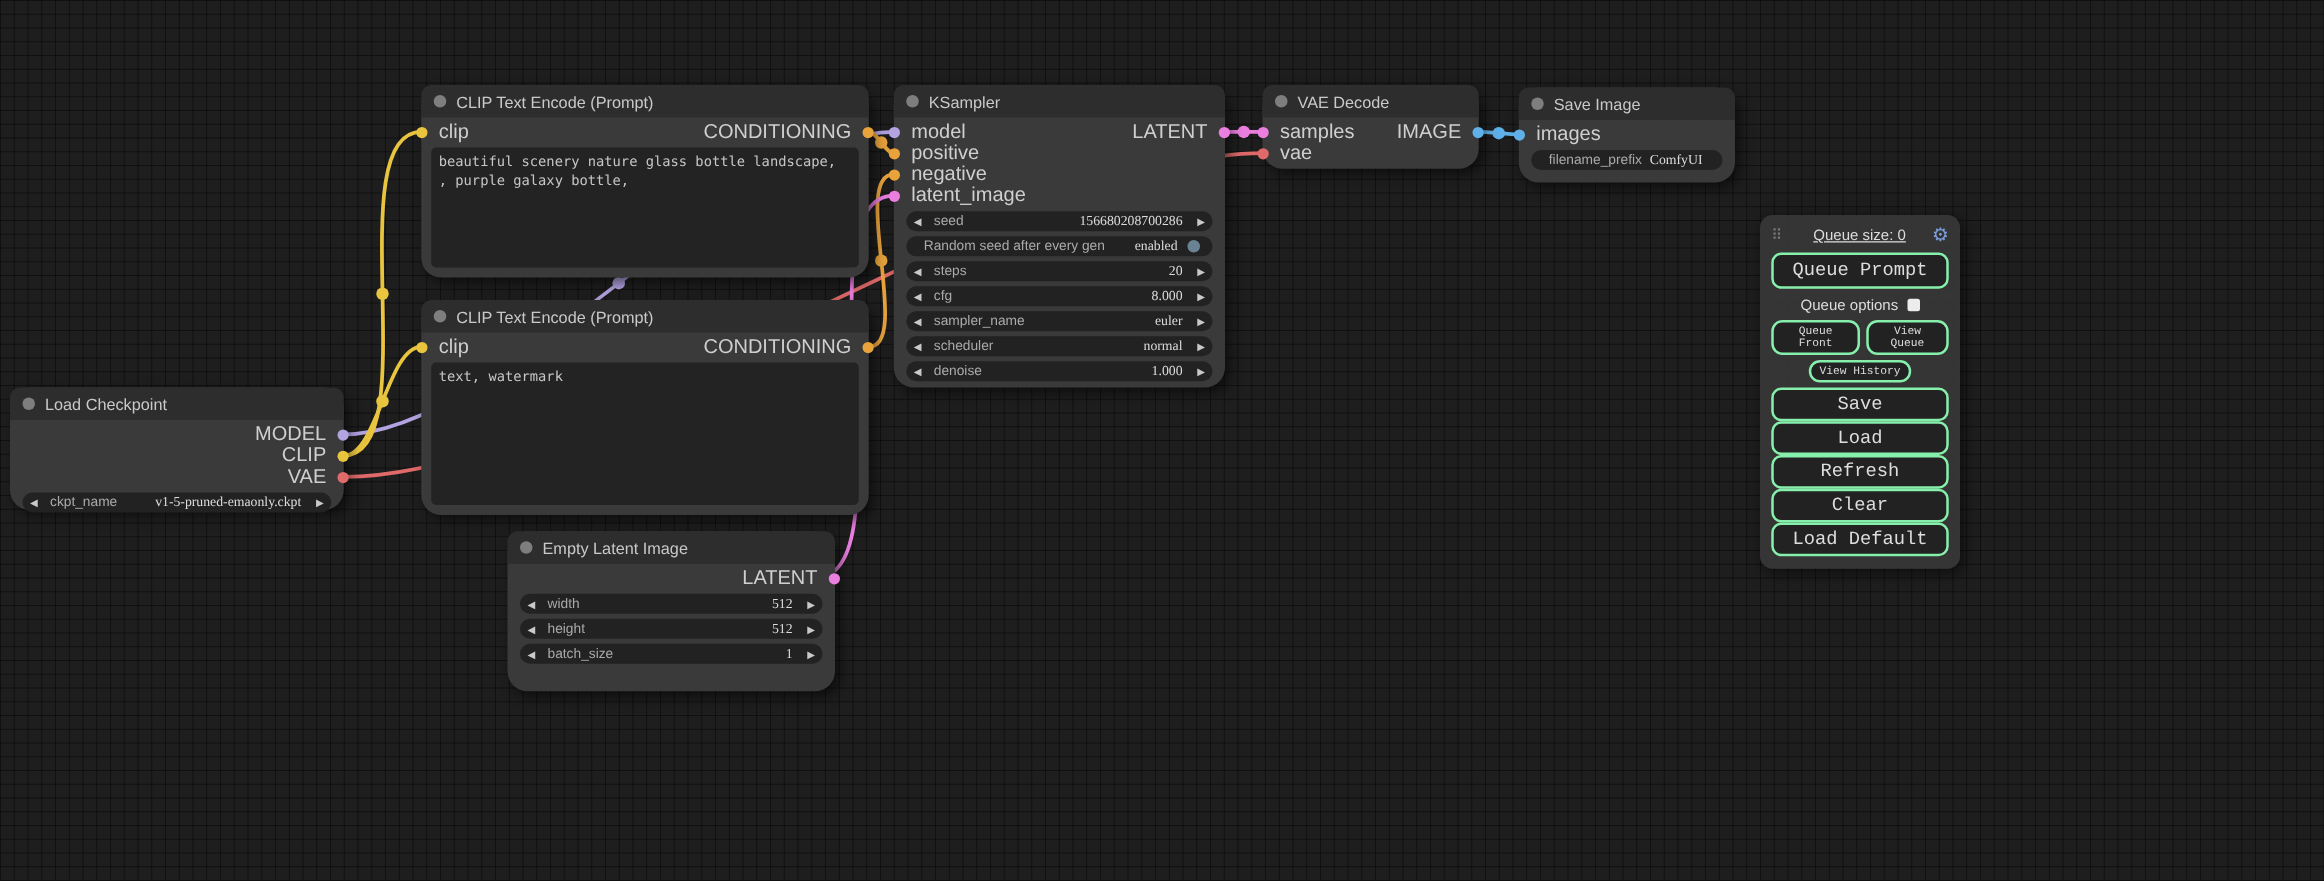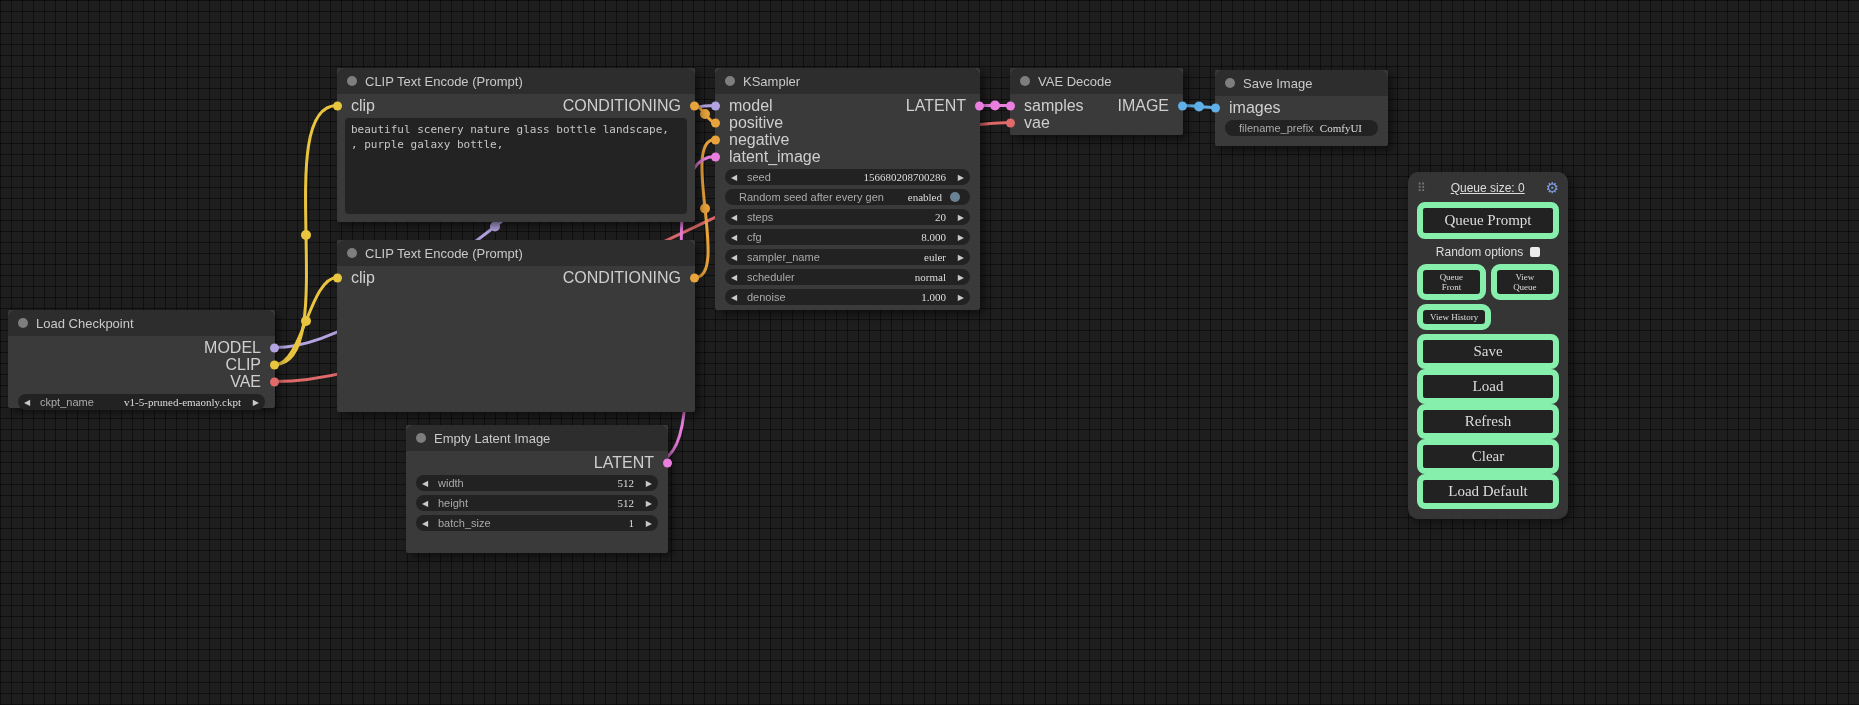--- a/index.html
+++ b/index.html
@@ -16,21 +16,21 @@
 
   svg.wires { position:absolute; inset:0; z-index:1; pointer-events:none; }
   .wires path { fill:none; stroke-width:3; stroke-linecap:round; }
   .w-model { stroke:#b3a3e0; } .f-model { fill:#b3a3e0; }
   .w-clip  { stroke:#e9c53f; } .f-clip  { fill:#e9c53f; }
   .w-vae   { stroke:#e06a6a; } .f-vae   { fill:#e06a6a; }
   .w-cond  { stroke:#e8a33c; } .f-cond  { fill:#e8a33c; }
   .w-latent{ stroke:#ea7fe0; } .f-latent{ fill:#ea7fe0; }
   .w-image { stroke:#5fb0e8; } .f-image { fill:#5fb0e8; }
 
-  .node { position:absolute; z-index:2; background:#3a3a3a; border-radius:2px;
+  .node { position:absolute; z-index:2; background:#3a3a3a; border-radius:16px;
     box-shadow:4px 4px 10px rgba(0,0,0,0.55); color:#ccc; }
   .node-title { height:26px; background:#2d2d2d; border-radius:8px 8px 0 0;
     display:flex; align-items:center; gap:8px; padding:0 10px;
     color:#c9c9c9; font-size:13px; }
   .title-dot { width:10px; height:10px; border-radius:50%; background:#7e7e7e; flex:none; }
   .node-body { position:relative; padding-top:3px; }
 
   .slot-row { position:relative; height:17px; line-height:17px; font-size:16px;
     color:#cfcfcf; padding:0 14px; }
   .slot-row.dual { display:flex; justify-content:space-between; }
@@ -62,29 +62,29 @@
     padding:5px 6px; resize:none; overflow:hidden; }
 
   .menu { position:absolute; left:1408px; top:172px; width:160px; z-index:3;
     background:rgba(54,54,54,0.97); border-radius:10px; padding:7px 9px 10px;
     box-shadow:3px 3px 12px rgba(0,0,0,0.55); color:#ddd; }
   .menu-header { display:flex; align-items:center; font-size:12px; margin-bottom:5px; }
   .drag-handle { color:#777; font-size:12px; margin-right:4px; cursor:grab; }
   .queue-size { flex:1; text-align:center; color:#ddd;text-decoration:underline; }
   .gear { color:#7d9fe0; font-size:15px; cursor:pointer; }
 
-  .btn { display:block; width:100%; background:#222; border:6px solid #86efac;
+  .btn { display:block; width:100%; background:#222; border:2px solid #86efac;
     color:#ddd; border-radius:8px; text-align:center; cursor:pointer;
-    font-family:Liberation Serif, serif; }
+    font-family:Liberation Mono, monospace; }
   .btn.queue-prompt { font-size:15px; padding:4px 0; margin:2px 0 6px; }
   .extra-row { display:flex; justify-content:center; align-items:center; gap:7px;
     font-size:12px; margin:2px 0 5px; }
   .checkbox { width:10px; height:10px; background:#ececec; border-radius:2px;
     cursor:pointer; flex:none; }
-  .small-row { display:flex; gap:5px; justify-content:space-between; margin-bottom:4px; }
+  .small-row { display:flex; gap:5px; justify-content:center; margin-bottom:4px; }
   .btn.small { font-size:9px; padding:2px 7px; width:auto; border-radius:9px; }
   .btn.big { font-size:15px; padding:3px 0; margin-top:0; }
 </style>
 </head>
 <body>
 
 <div class="canvas">
 
   <svg class="wires" width="1859" height="705" viewBox="0 0 1859 705">
     <path class="w-model" d="M275,347.5 C401,347.5 589,105.5 715,105.5"></path>
@@ -156,20 +156,21 @@
       <span class="title-dot"></span>
       <span class="title-text">CLIP Text Encode (Prompt)</span>
     </div>
     <div class="node-body">
       <div class="slot-row dual">
         <span>clip</span>
         <span>CONDITIONING</span>
         <span class="slot-dot in c-clip"></span>
         <span class="slot-dot out c-cond"></span>
       </div>
+      <textarea class="prompt-text" style="height: 114px;">text, watermark</textarea>
     </div>
   </div>
 
   <div class="node" style="left:406px;top:425px;width:262px;height:128px;">
     <div class="node-title">
       <span class="title-dot"></span>
       <span class="title-text">Empty Latent Image</span>
     </div>
     <div class="node-body">
       <div class="slot-row out-only">
@@ -303,21 +304,21 @@
   </div>
 
   <div class="menu">
     <div class="menu-header">
       <span class="drag-handle">⠿</span>
       <span class="queue-size">Queue size: 0</span>
       <span class="gear">⚙</span>
     </div>
     <button class="btn queue-prompt">Queue Prompt</button>
     <div class="extra-row">
-      <span>Random options</span>
+      <span>Queue options</span>
       <span class="checkbox"></span>
     </div>
     <div class="small-row">
       <button class="btn small">Queue Front</button>
       <button class="btn small">View Queue</button>
     </div>
     <div class="small-row">
       <button class="btn small">View History</button>
     </div>
     <button class="btn big">Save</button>

